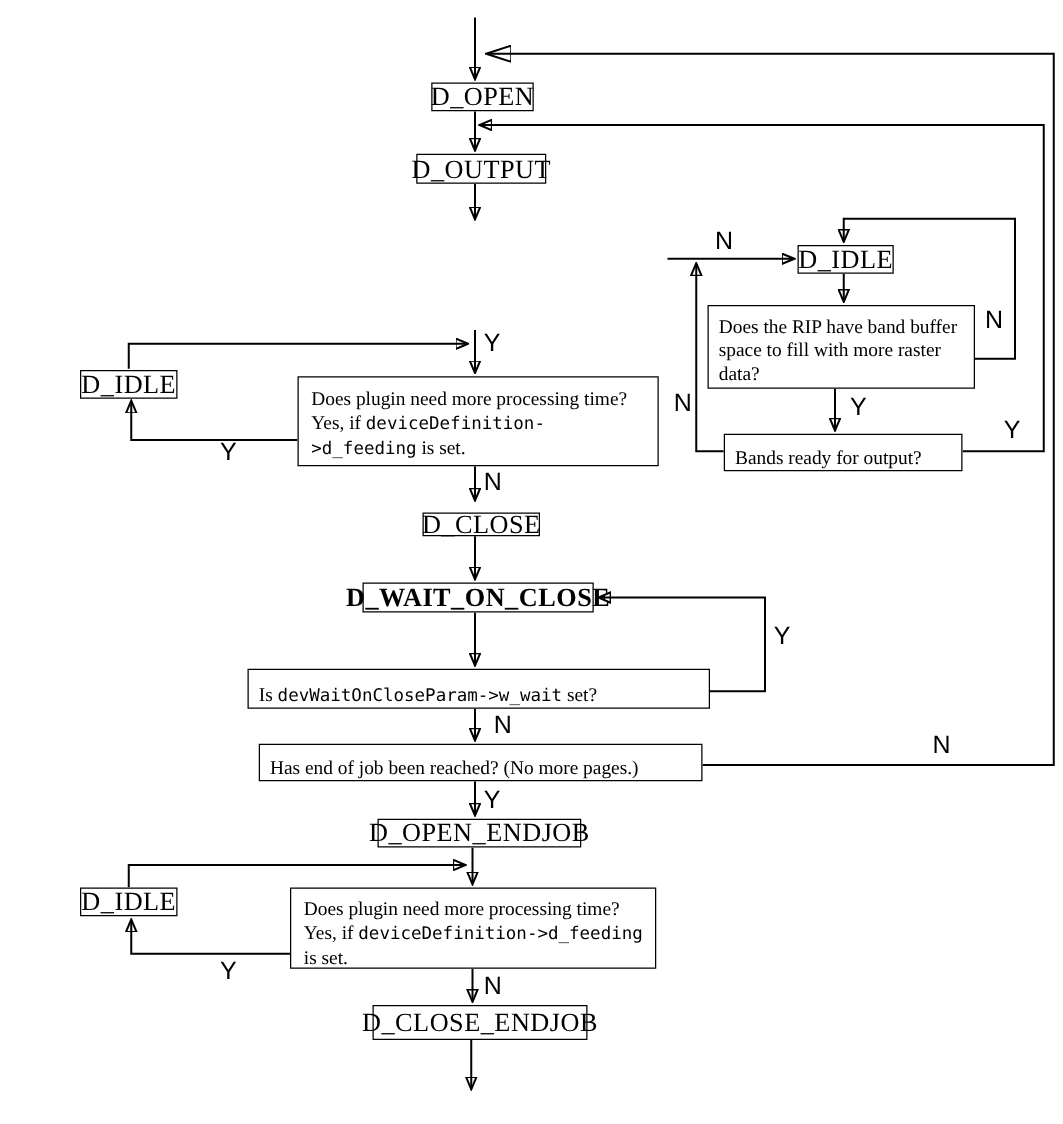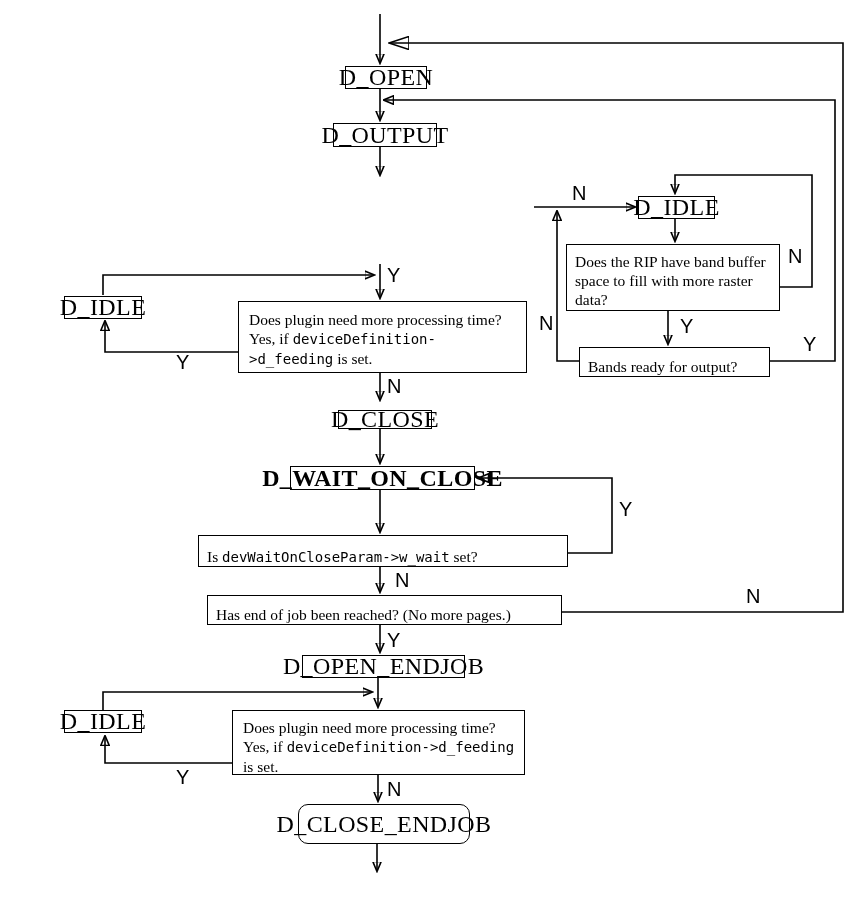--- a/index.html
+++ b/index.html
@@ -2,21 +2,21 @@
 <html><head>
 <meta charset="utf-8">
 <style>
   html,body{margin:0;padding:0;background:#ffffff;}
   #canvas{position:relative;width:850px;height:899px;background:#ffffff;overflow:hidden;
           font-family:"Liberation Serif", serif;color:#000;}
   svg.wires{position:absolute;left:0;top:0;width:850px;height:899px;}
   svg.wires path{stroke:#000;stroke-width:1.6;fill:none;}
   .node{position:absolute;border:1.5px solid #000;background:#fff;box-sizing:border-box;}
   .state{display:flex;align-items:center;justify-content:center;
-         font-size:24px;letter-spacing:0.4px;white-space:nowrap;}
+         font-size:21px;letter-spacing:0.4px;white-space:nowrap;}
   .question{font-size:15.5px;line-height:1.24;padding:5px 8px 4px 8px;}
   .qcenter{display:flex;align-items:flex-end;padding-top:0;padding-bottom:0;}
   .mono{font-family:"DejaVu Sans Mono","Liberation Mono",monospace;font-size:14px;}
   .edge-label{position:absolute;font-family:"Liberation Sans",sans-serif;
               font-size:20px;line-height:1;color:#000;}
 </style>
 </head>
 <body>
 
 <div id="canvas">
@@ -107,21 +107,21 @@
   </div>
 
   <div class="node state" style="left:64px;top:710px;width:78px;height:23px;">
     <span>D_IDLE</span>
   </div>
 
   <div class="node question" style="left:232px;top:710px;width:293px;height:65px;padding-top:7px;padding-left:10px;">
     <span>Does plugin need more processing time? Yes, if </span><span class="mono">deviceDefinition-&gt;d_feeding</span><span> is set.</span>
   </div>
 
-  <div class="node state" style="left:298px;top:804px;width:172px;height:40px;border-radius:10px;">
+  <div class="node state" style="left:298px;top:804px;width:172px;height:28px;">
     <span>D_CLOSE_ENDJOB</span>
   </div>
 
   <span class="edge-label" style="left:572px;top:183px;">N</span>
   <span class="edge-label" style="left:788px;top:246px;">N</span>
   <span class="edge-label" style="left:680px;top:316px;">Y</span>
   <span class="edge-label" style="left:539px;top:313px;">N</span>
   <span class="edge-label" style="left:803px;top:334px;">Y</span>
   <span class="edge-label" style="left:387px;top:265px;">Y</span>
   <span class="edge-label" style="left:176px;top:352px;">Y</span>

